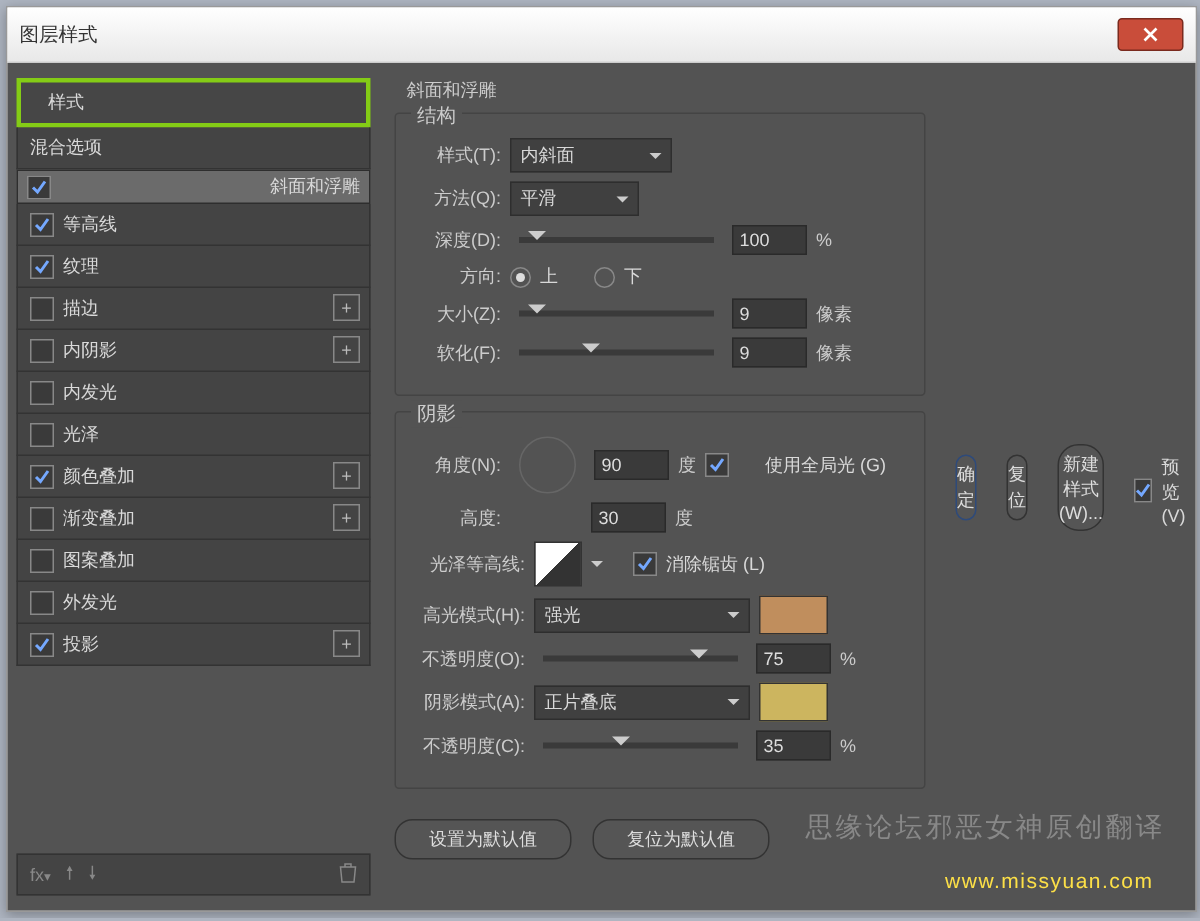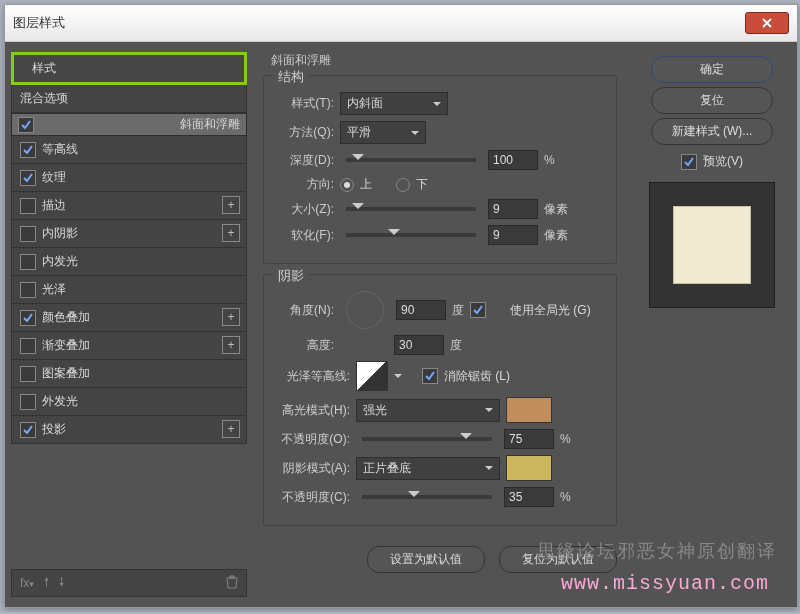--- a/index.html
+++ b/index.html
@@ -32,28 +32,28 @@
   .slider .thumb{position:absolute;top:-4px;width:0;height:0;border:6px solid transparent;border-top-color:#ccc}
   .numbox{width:40px;height:18px;background:#3a3a3a;border:1px solid #2a2a2a;color:#ddd;padding:0 4px;display:flex;align-items:center}
   .unit{color:#ccc}
   .radio{width:12px;height:12px;border:1px solid #888;border-radius:50%;display:inline-flex;align-items:center;justify-content:center}
   .radio.on::after{content:"";width:6px;height:6px;background:#ddd;border-radius:50%}
   .anglebox{width:36px;height:36px;border:1px solid #666;border-radius:50%;margin:0 6px}
   .contour{width:30px;height:28px;background:linear-gradient(135deg,#fff 50%,#333 50%);border:1px solid #333}
   .swatch{width:44px;height:24px;border:1px solid #333}
   .swHigh{background:#c08e5d}
   .swShad{background:#ccb55f}
-  .btnrow{display:flex;gap:14px;margin-top:20px;justify-content:flex-end}
+  .btnrow{display:flex;gap:14px;margin-top:20px;justify-content:flex-start}
   .btn{background:#555;border:1px solid #333;border-radius:12px;padding:4px 22px;color:#ddd}
-  .rightcol{width:150px;padding:14px 10px;display:flex;flex-direction:column;align-items:center;gap:4px}
+  .rightcol{width:150px;padding:14px 10px;display:flex;flex-direction:row;align-items:center;gap:20px}
   .rbtn{width:120px;padding:4px 0;text-align:center;background:#555;border:1px solid #333;border-radius:14px;color:#ddd}
   .rbtn.primary{border:1px solid #2e4a7a}
   .previewBox{width:124px;height:124px;background:#333;border:1px solid #222;margin-top:8px;display:flex;align-items:center;justify-content:center}
   .previewInner{width:76px;height:76px;background:#f0ead0;border:1px solid #c8bfa0}
-  .watermark{position:absolute;bottom:12px;right:28px;color:#f9a8d4;font-size:20px;font-family:Liberation Mono, monospace;letter-spacing:1px;pointer-events:none}
+  .watermark{position:absolute;bottom:12px;right:28px;color:#fde047;font-size:14px;font-family:Liberation Sans, sans-serif;letter-spacing:1px;pointer-events:none}
   .watermark2{position:absolute;bottom:44px;right:20px;color:#888;font-size:18px;font-family:Liberation Mono, monospace;letter-spacing:2px;pointer-events:none}
   .chksvg{width:10px;height:10px}
 </style>
 </head>
 <body>
 
 <div class="window">
   <div class="titlebar">
     <span class="title">图层样式</span>
     <div class="closebtn">

